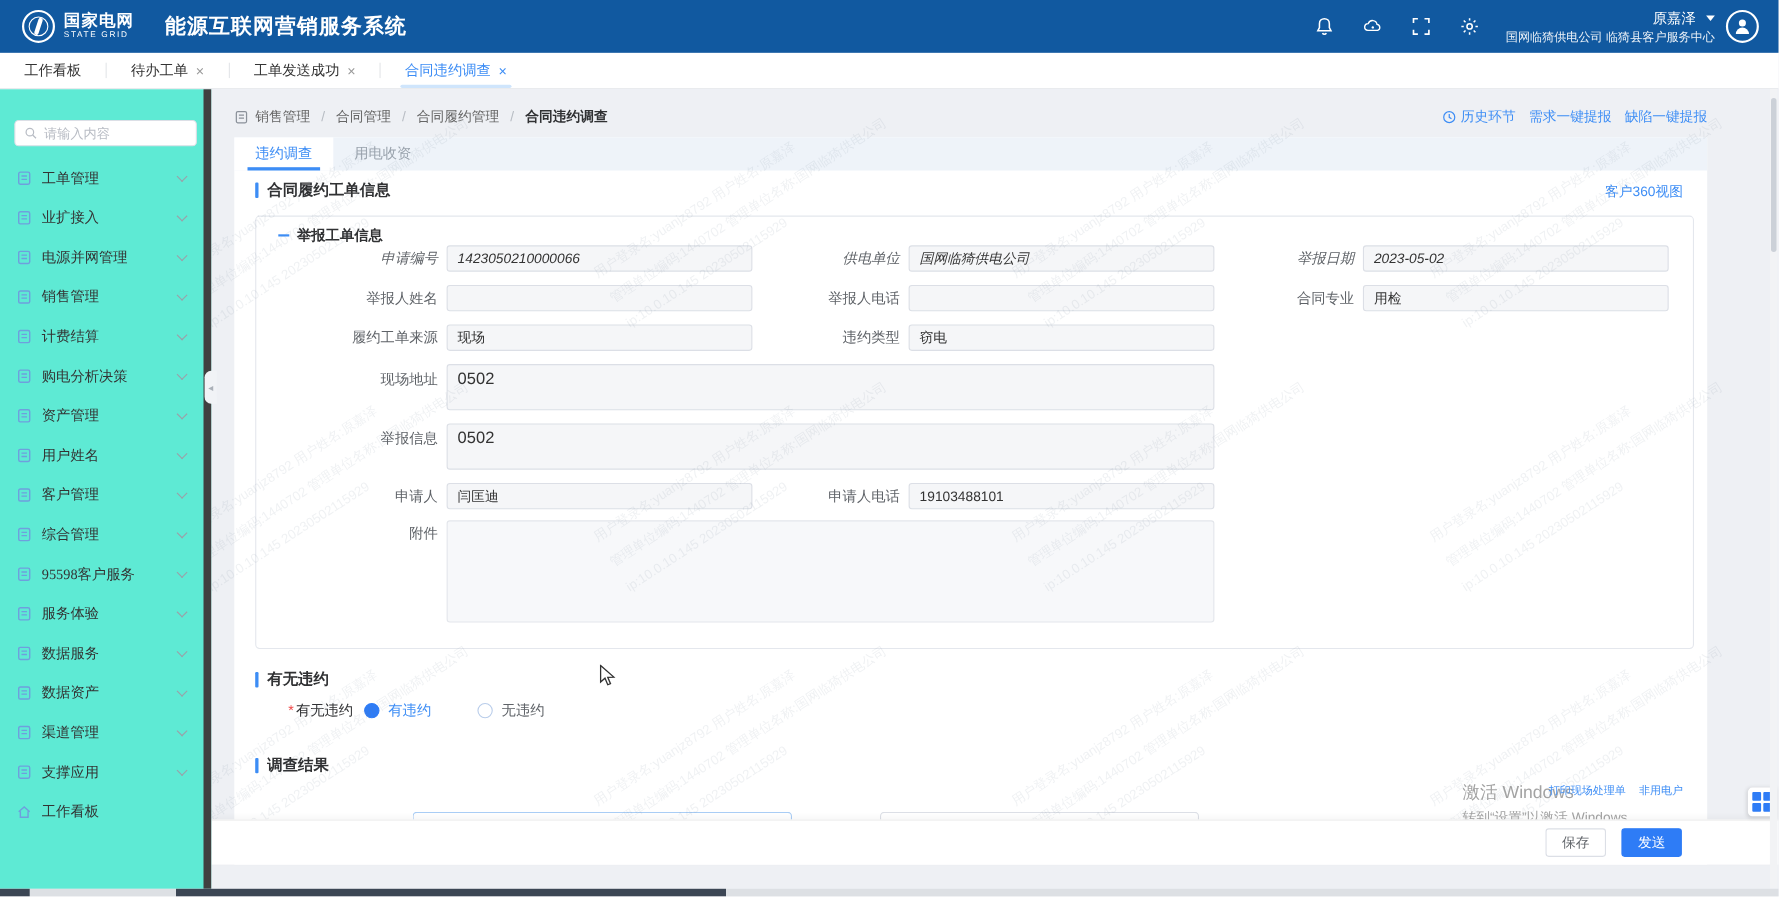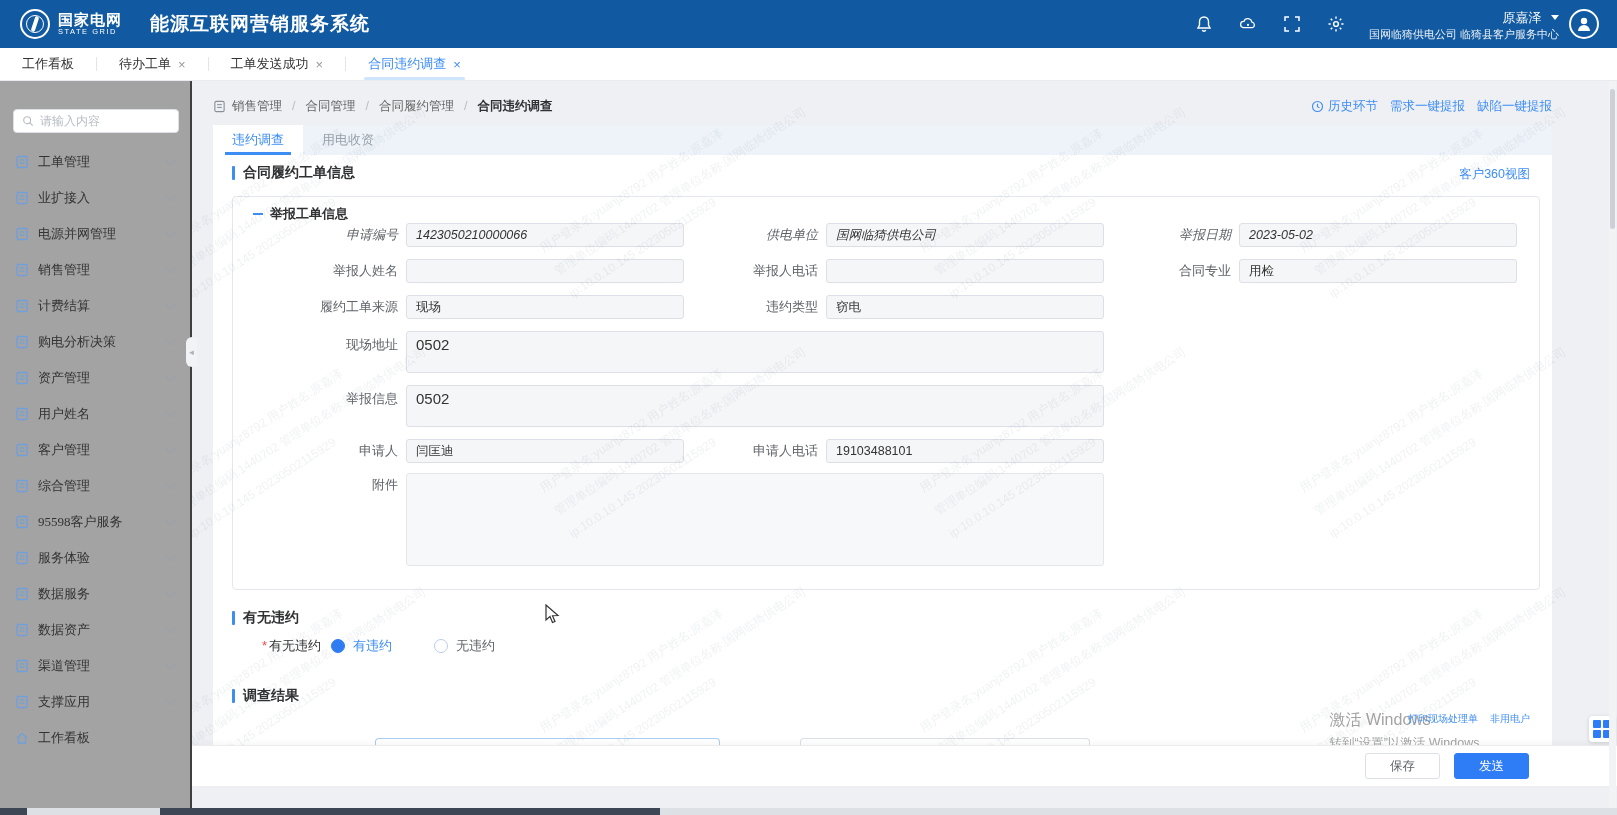--- a/index.html
+++ b/index.html
@@ -38,21 +38,21 @@
   
   .tabbar { position:absolute; left:0; top:48px; width:1617px; height:33px; background:#fff; border-bottom:1px solid #e9ebee; display:flex; align-items:stretch; z-index:25; }
   .wtab { display:flex; align-items:center; gap:7px; padding:0 22px; font-size:13px; color:#333; cursor:pointer; position:relative; }
   .wtab .close-x { font-size:13px; color:#999; }
   .wtab.active { color:#3d8df5; }
   .wtab.active .close-x { color:#3d8df5; }
   .wtab.active::after { content:""; position:absolute; left:18px; right:18px; bottom:0; height:3px; background:#cfe5fc; border-radius:2px; }
   .tab-sep { width:1px; height:14px; background:#e3e5e8; align-self:center; }
 
   
-  .sidebar { position:absolute; left:0; top:81px; width:192px; bottom:7px; background:#a3a3a3; z-index:20; border-right:2px solid #404040; }
+  .sidebar { position:absolute; left:0; top:81px; width:192px; bottom:7px; background:#5eead4; z-index:20; border-right:7px solid #404040; }
   .side-search { position:absolute; left:13px; top:28px; width:166px; height:24px; border:1px solid #dcdfe6; border-radius:4px; display:flex; align-items:center; padding:0 8px; gap:6px; background:#fff; }
   .side-search svg { width:12px; height:12px; flex:0 0 auto; }
   .side-search input { border:none; outline:none; font-size:12px; color:#333; width:120px; }
   .side-search input::placeholder { color:#b8bcc4; }
   .menu { position:absolute; left:0; top:63px; width:100%; }
   .mitem { height:36px; display:flex; align-items:center; padding:0 16px 0 15px; cursor:pointer;font-family:Liberation Serif, serif; }
   .mitem .micon { width:14px; height:14px; margin-right:9px; flex:0 0 auto; }
   .mitem .mlabel { font-size:13px; color:#333; flex:1; }
   .mitem .mchev { width:7px; height:7px; border-right:1.3px solid #9aa0a8; border-bottom:1.3px solid #9aa0a8; transform:rotate(45deg); margin-top:-3px; }
   .collapse-handle { position:absolute; left:186px; top:337px; width:11px; height:30px; background:#f1f3f6; border-radius:6px 0 0 6px; display:flex; align-items:center; justify-content:center; color:#aab0b8; font-size:9px; cursor:pointer; z-index:21; }
@@ -100,21 +100,21 @@
   .radio.unsel { background:#fff; border:1px solid #b9cdea; }
   .radio-opt { display:flex; align-items:center; margin-right:42px; cursor:pointer; }
   .opt-sel { color:#3d8df5; }
   .opt-unsel { color:#5f6368; }
 
   .stub-input { position:absolute; height:12px; border-radius:4px 4px 0 0; background:#fff; }
   .stub-blue { border:1px solid #a9cdf5; border-bottom:none; }
   .stub-gray { border:1px solid #dcdfe6; border-bottom:none; }
 
   .footer-bar { position:absolute; left:0; right:0; top:664px; height:41px; background:#fff; border-top:1px solid #ececec; box-shadow:0 -2px 6px rgba(0,0,0,.04); z-index:8; display:flex; align-items:center; justify-content:flex-end; padding-right:88px; gap:14px; }
-  .btn { height:26px; padding:0 24px; border-radius:3px; font-size:12.5px; display:flex; align-items:center; cursor:pointer;text-align:center; }
+  .btn { height:26px; padding:0 14px; border-radius:3px; font-size:12.5px; display:flex; align-items:center; cursor:pointer;text-align:center; }
   .btn-save { background:#fff; border:1px solid #dcdfe6; color:#5f6368; }
   .btn-send { background:#2e7cf6; border:1px solid #2e7cf6; color:#fff; }
 
   .activate { position:absolute; right:125px; top:629px; text-align:left; color:#a3a3a3; z-index:6; }
   .act1 { font-size:16px; }
   .act2 { font-size:12.5px; margin-top:4px; }
   .foot-links { position:absolute; right:87px; top:631px; display:flex; gap:12px; font-size:10px; color:#3d8df5; z-index:7; }
   .foot-links span { cursor:pointer; }
 
   .grid-widget { position:absolute; right:2px; top:635px; width:26px; height:26px; background:#fff; border-radius:4px 0 0 4px; box-shadow:0 1px 4px rgba(0,0,0,.15); display:grid; grid-template-columns:8px 8px; grid-template-rows:8px 8px; gap:2px; padding:4px; z-index:9; cursor:pointer; }

